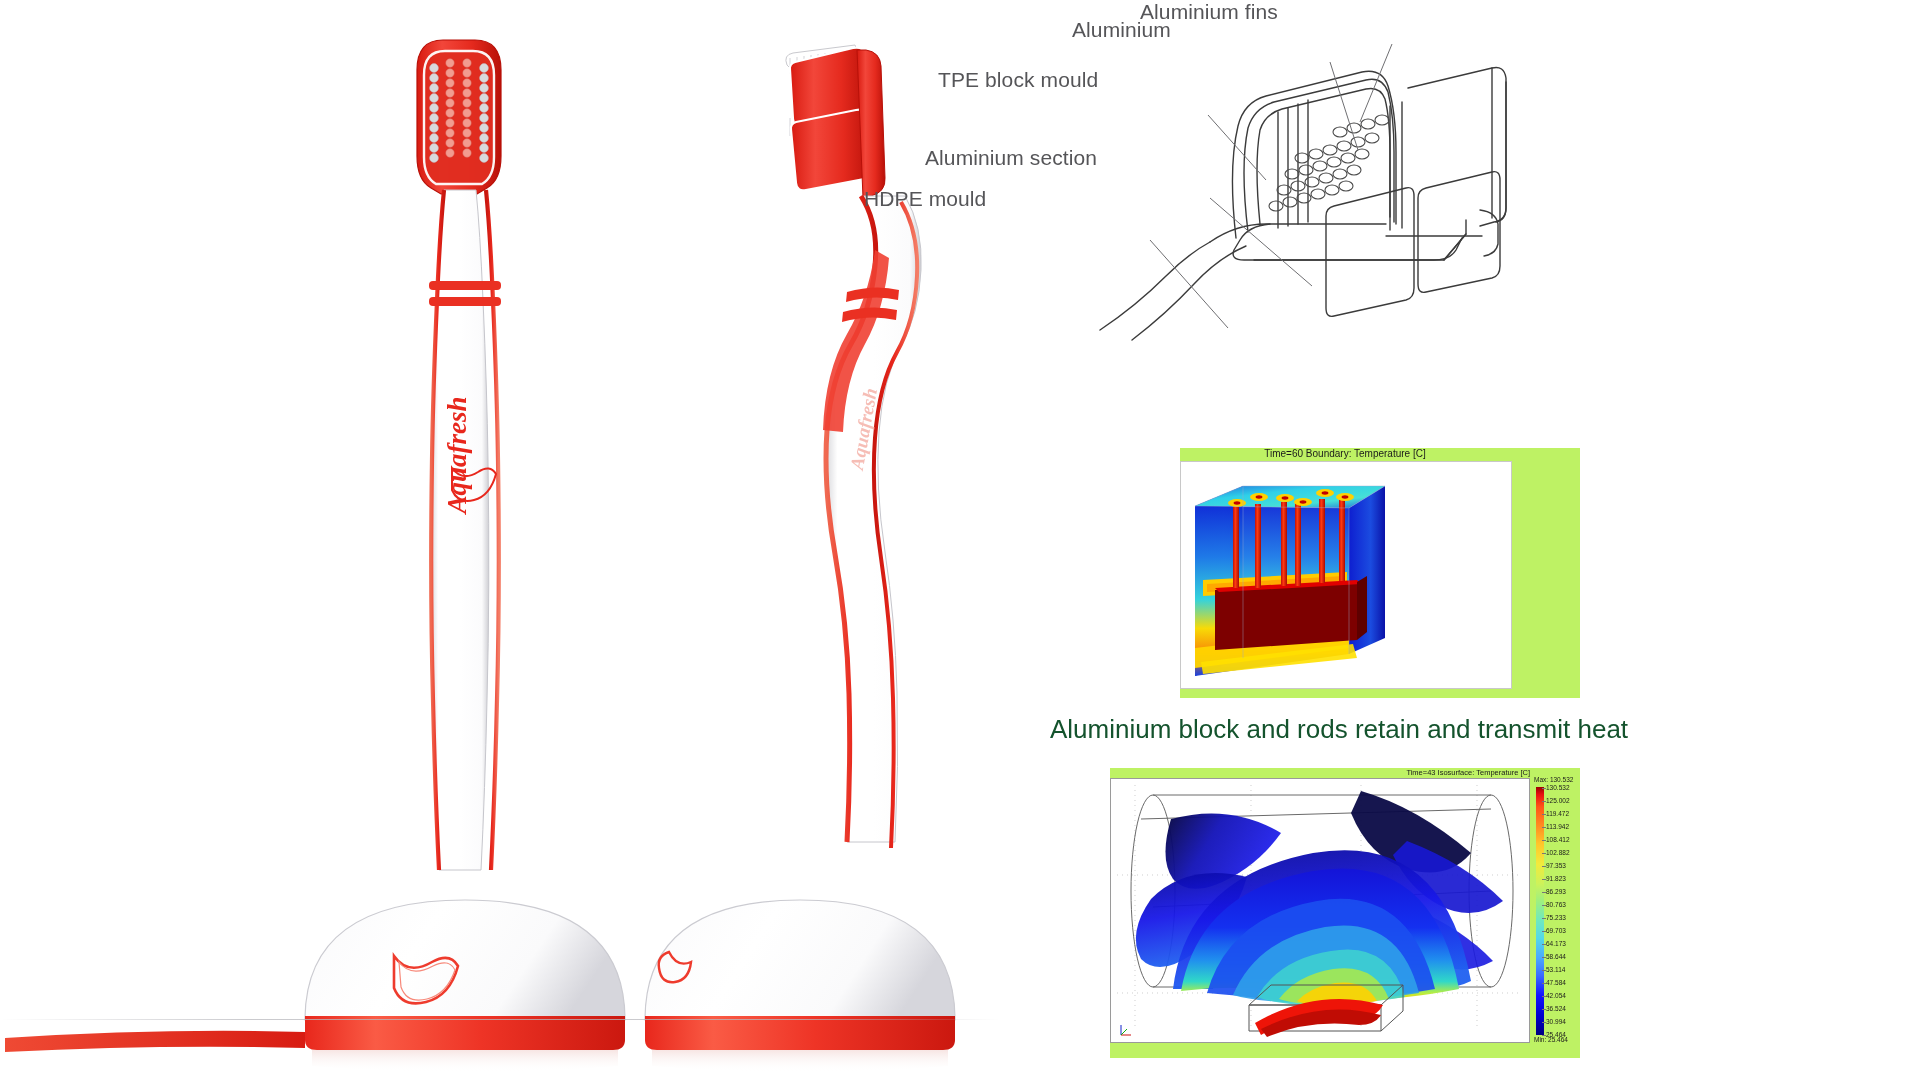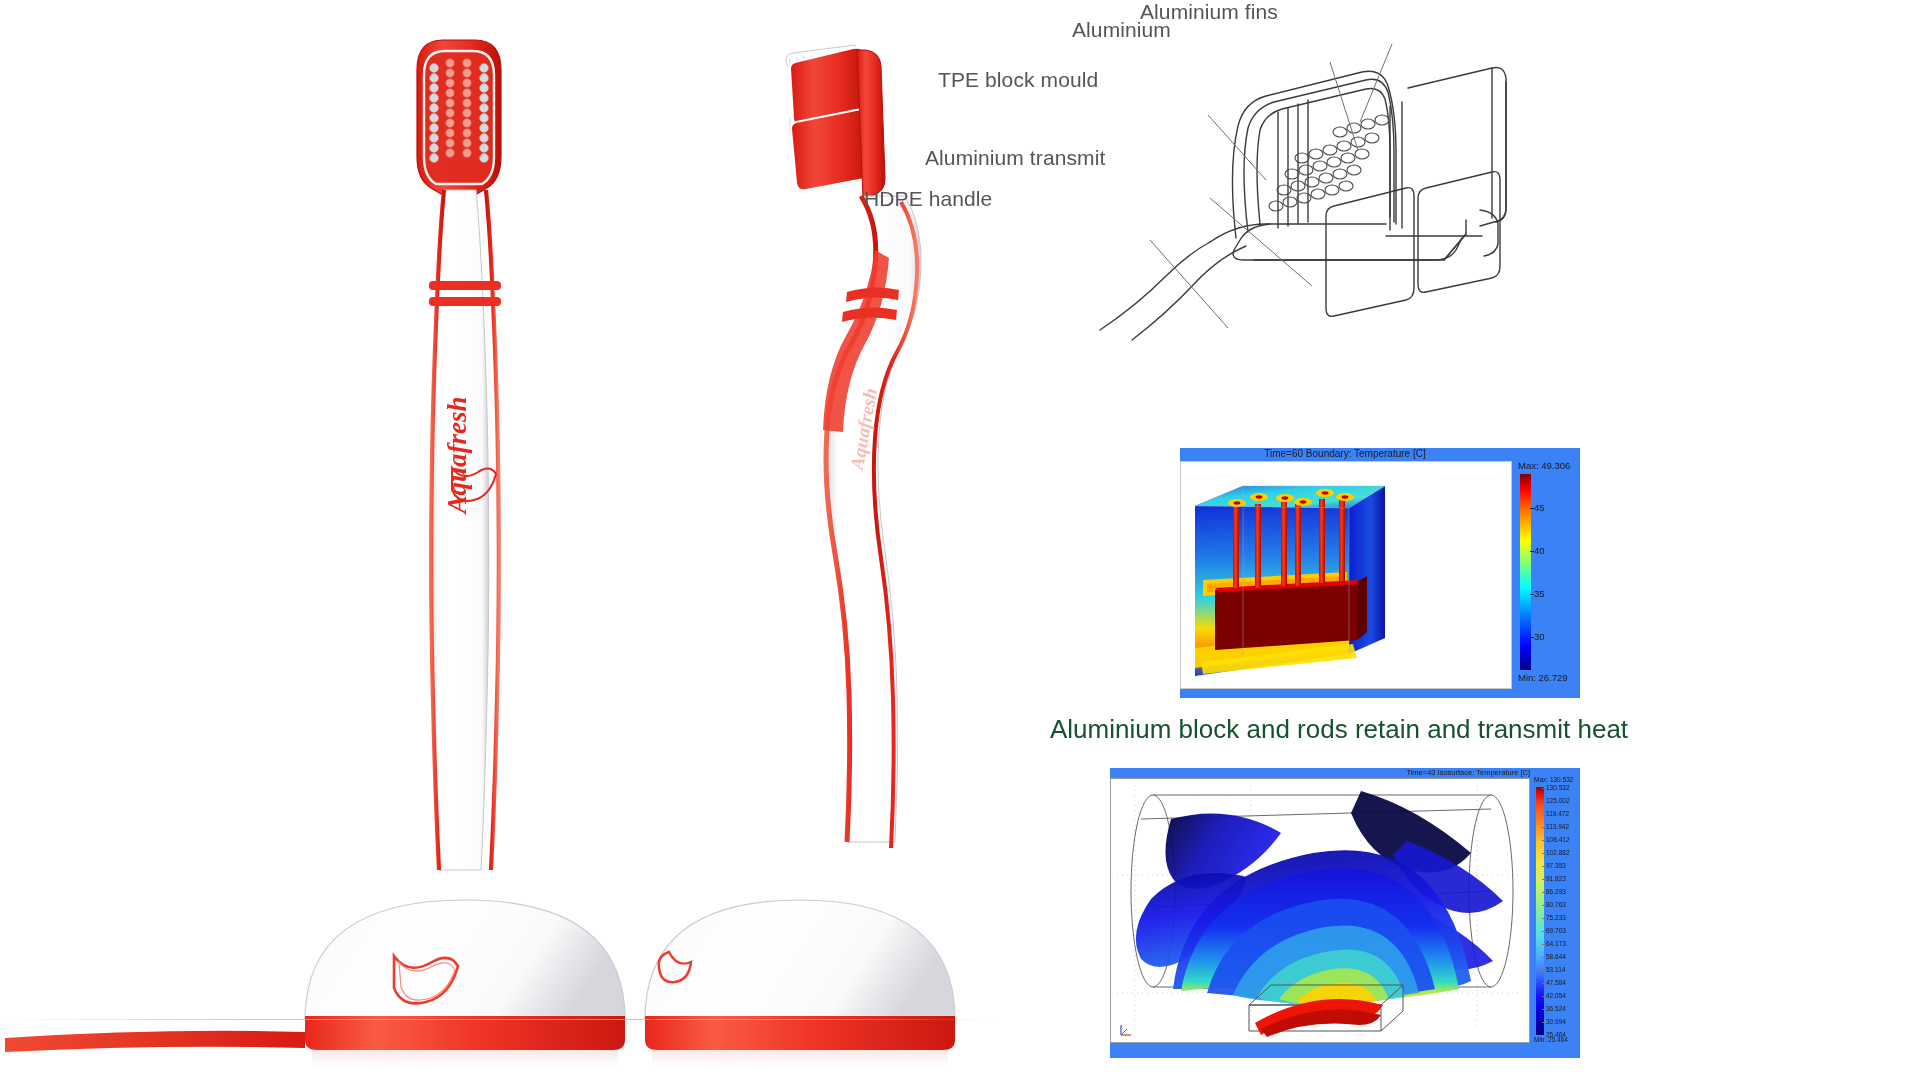--- a/index.html
+++ b/index.html
@@ -21,21 +21,21 @@
   }
 
   
   .cut-diagram { position:absolute; left:1040px; top:10px; width:560px; height:330px; }
   .cut-diagram svg { width:100%; height:100%; overflow:visible; }
   .lead-label {
     position:absolute; font-size:21px; color:#555558;
     white-space:nowrap; letter-spacing:.1px;
   }
 
-  .sim-panel { position:absolute; background:#3b82f6; }
+  .sim-panel { position:absolute; background:#bef264; }
 
   .sim1 { left:1180px; top:448px; width:400px; height:250px; }
   .sim1 .sim-title {
     position:absolute; top:0; left:0; width:330px; text-align:center;
     font-size:10px; color:#1b1b1b; white-space:nowrap;
   }
   .sim1 .plotbox {
     position:absolute; top:13px; left:0; width:332px; height:228px;
     border:1px solid #c8c8c8; background:#fff; overflow:hidden;
   }
@@ -340,22 +340,22 @@
         <line x1="290" y1="52" x2="318" y2="140"></line>
         <line x1="168" y1="105" x2="226" y2="170"></line>
         <line x1="170" y1="188" x2="272" y2="276"></line>
         <line x1="110" y1="230" x2="188" y2="318"></line>
       </g>
     </svg>
 
     <div class="lead-label" style="left:100px;  top:-10px;text-align:right;">Aluminium fins</div>
     <div class="lead-label" style="left:32px;   top:8px;">Aluminium</div>
     <div class="lead-label" style="left:-102px; top:58px;">TPE block mould</div>
-    <div class="lead-label" style="left:-115px; top:136px;">Aluminium transmit</div>
-    <div class="lead-label" style="left:-176px; top:177px;">HDPE handle</div>
+    <div class="lead-label" style="left:-115px; top:136px;">Aluminium section</div>
+    <div class="lead-label" style="left:-176px; top:177px;">HDPE mould</div>
   </div>
 
   <div class="sim-panel sim1">
     <div class="sim-title">Time=60    Boundary: Temperature [C]</div>
     <div class="plotbox">
       <svg viewBox="0 0 332 228" width="332" height="228">
         <defs>
           <linearGradient id="s1top" x1="0" y1="0" x2="1" y2="1">
             <stop offset="0%" stop-color="#1f6fe0"></stop>
             <stop offset="35%" stop-color="#2fd0e8"></stop>
@@ -425,29 +425,20 @@
           <ellipse cx="164" cy="35" rx="9" ry="4" fill="#ffd000"></ellipse>
             <ellipse cx="164" cy="35" rx="3.4" ry="1.7" fill="#c00000"></ellipse>
         </g>
 
         <g stroke="#9aa7cf" stroke-width=".6" fill="none" opacity=".7">
           <polyline points="14,44 62,24 204,24 168,46 14,44"></polyline>
           <polyline points="62,24 62,196"></polyline>
           <polyline points="168,46 168,192"></polyline>
         </g>
       </svg>
-    </div>
-    <div class="cbar-wrap">
-      <div class="cmax">Max: 49.306</div>
-      <div class="cbar"></div>
-      <div class="ctick" style="top:40px;">45</div>
-      <div class="ctick" style="top:83px;">40</div>
-      <div class="ctick" style="top:126px;">35</div>
-      <div class="ctick" style="top:169px;">30</div>
-      <div class="cmin">Min: 26.729</div>
     </div>
   </div>
 
   <div class="caption">Aluminium block and rods retain and transmit heat</div>
 
   <div class="sim-panel sim2">
     <div class="sim-title">Time=43    Isosurface: Temperature [C]</div>
     <div class="plotbox">
       <svg viewBox="0 0 420 265" width="420" height="265">
         <defs>

